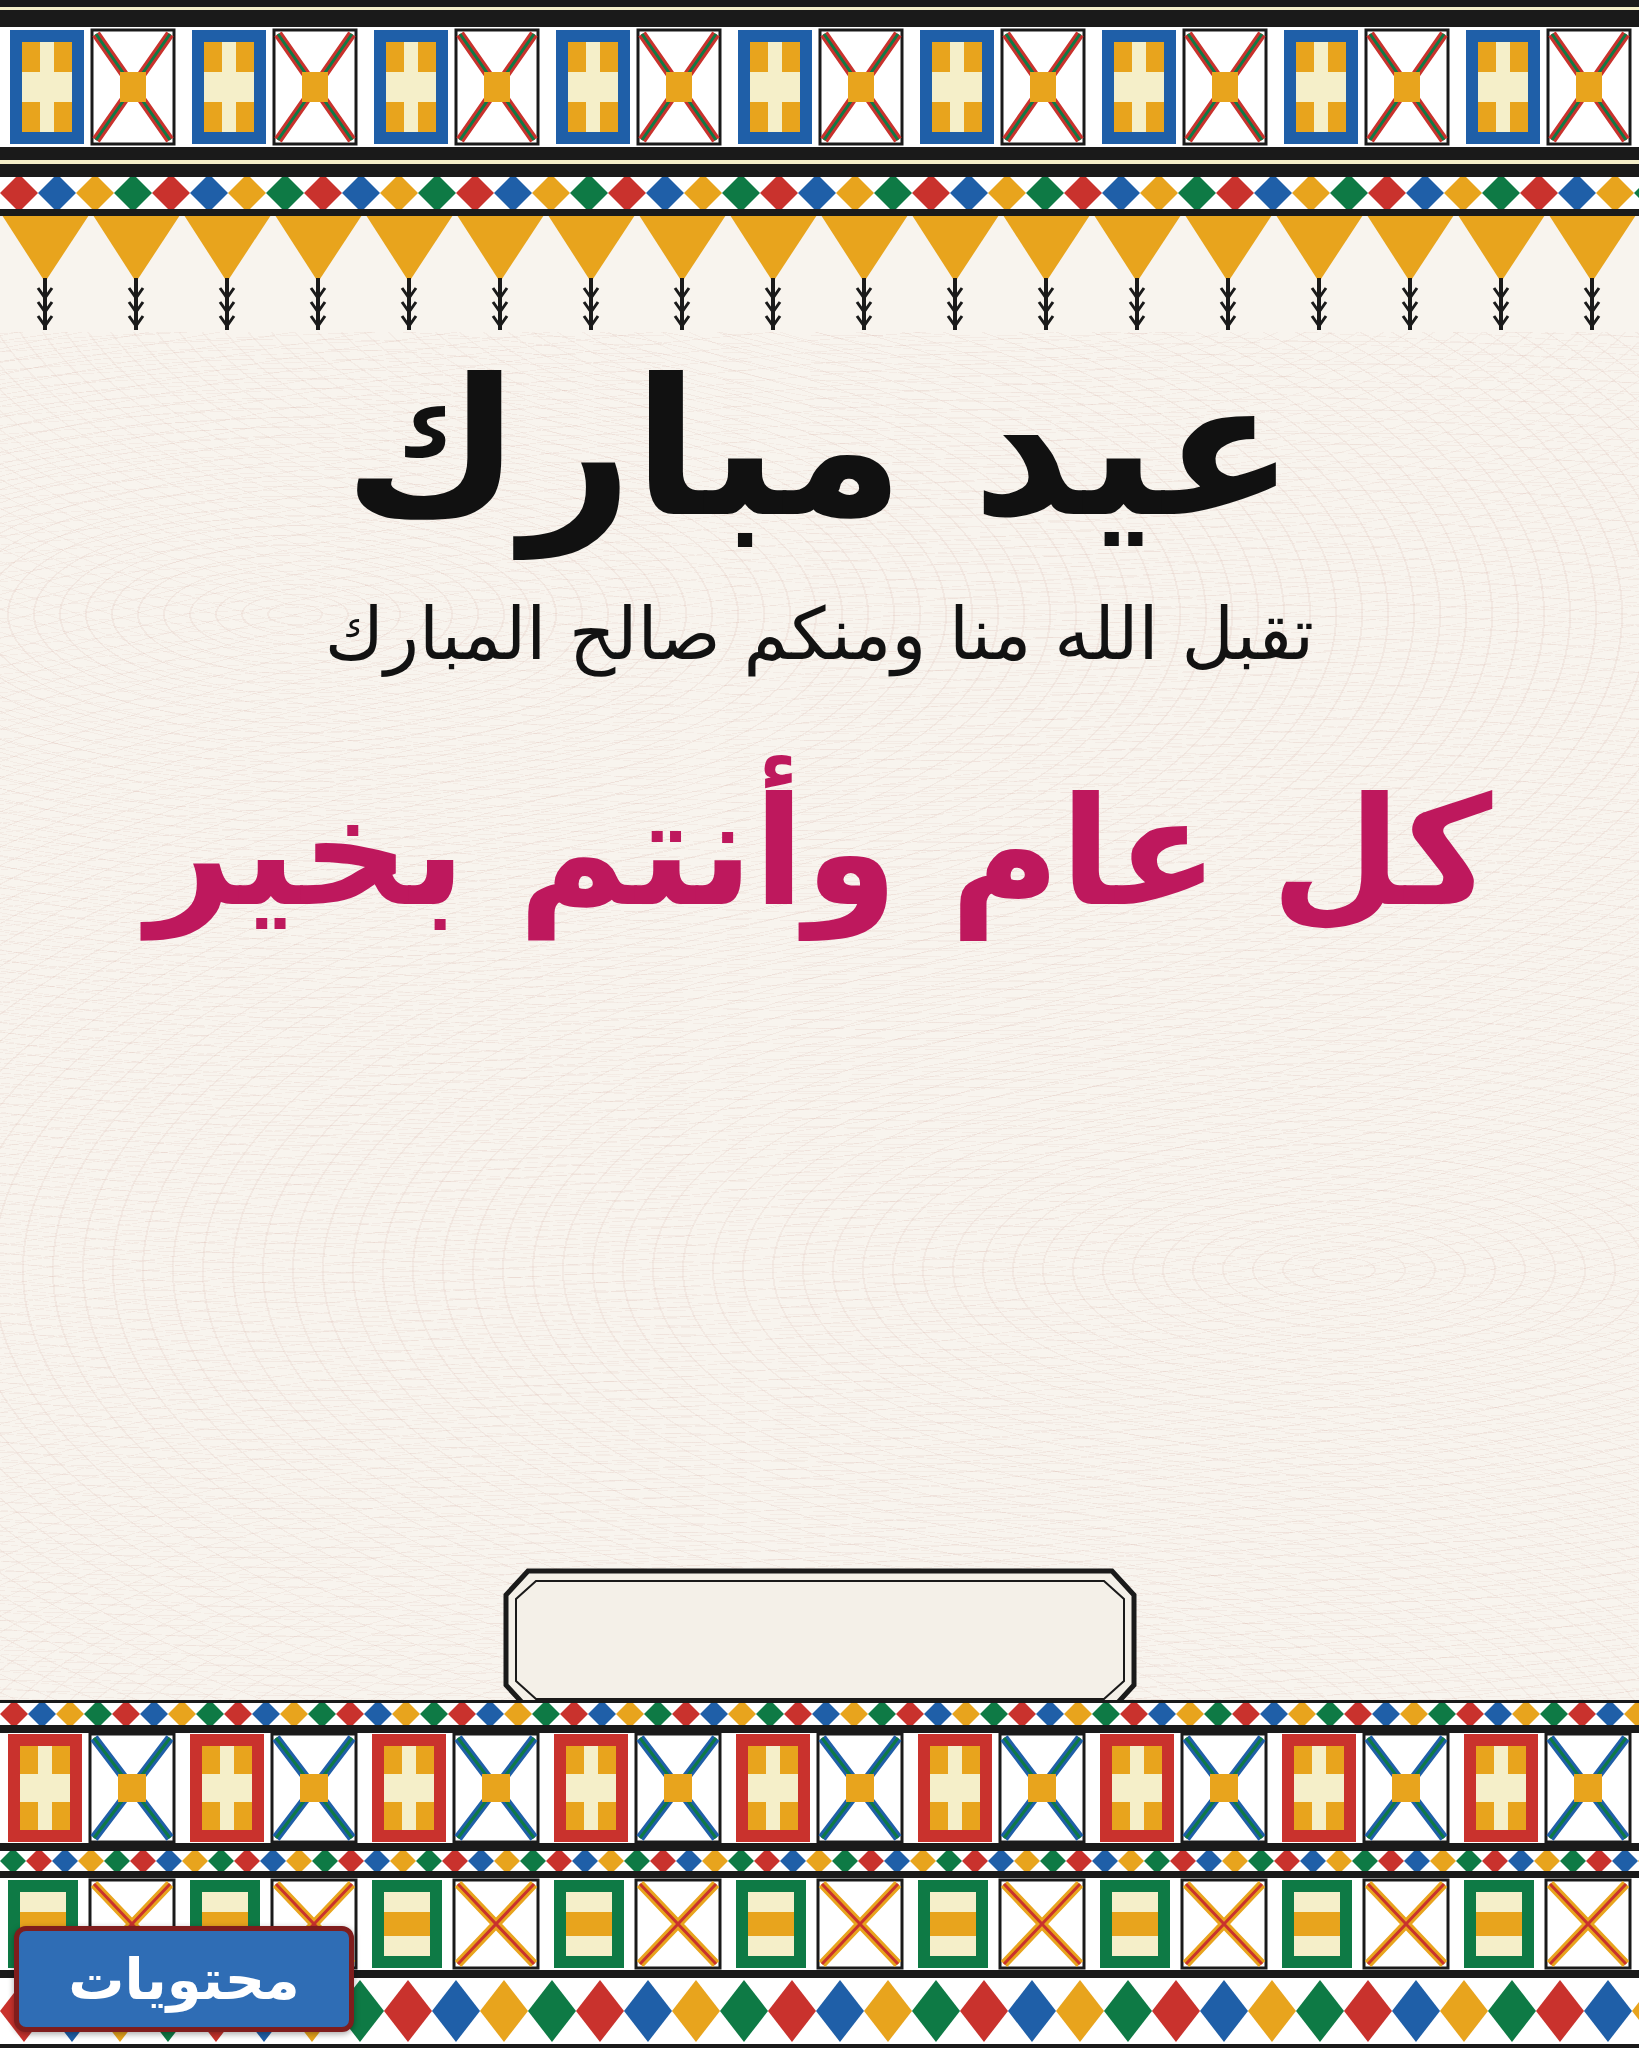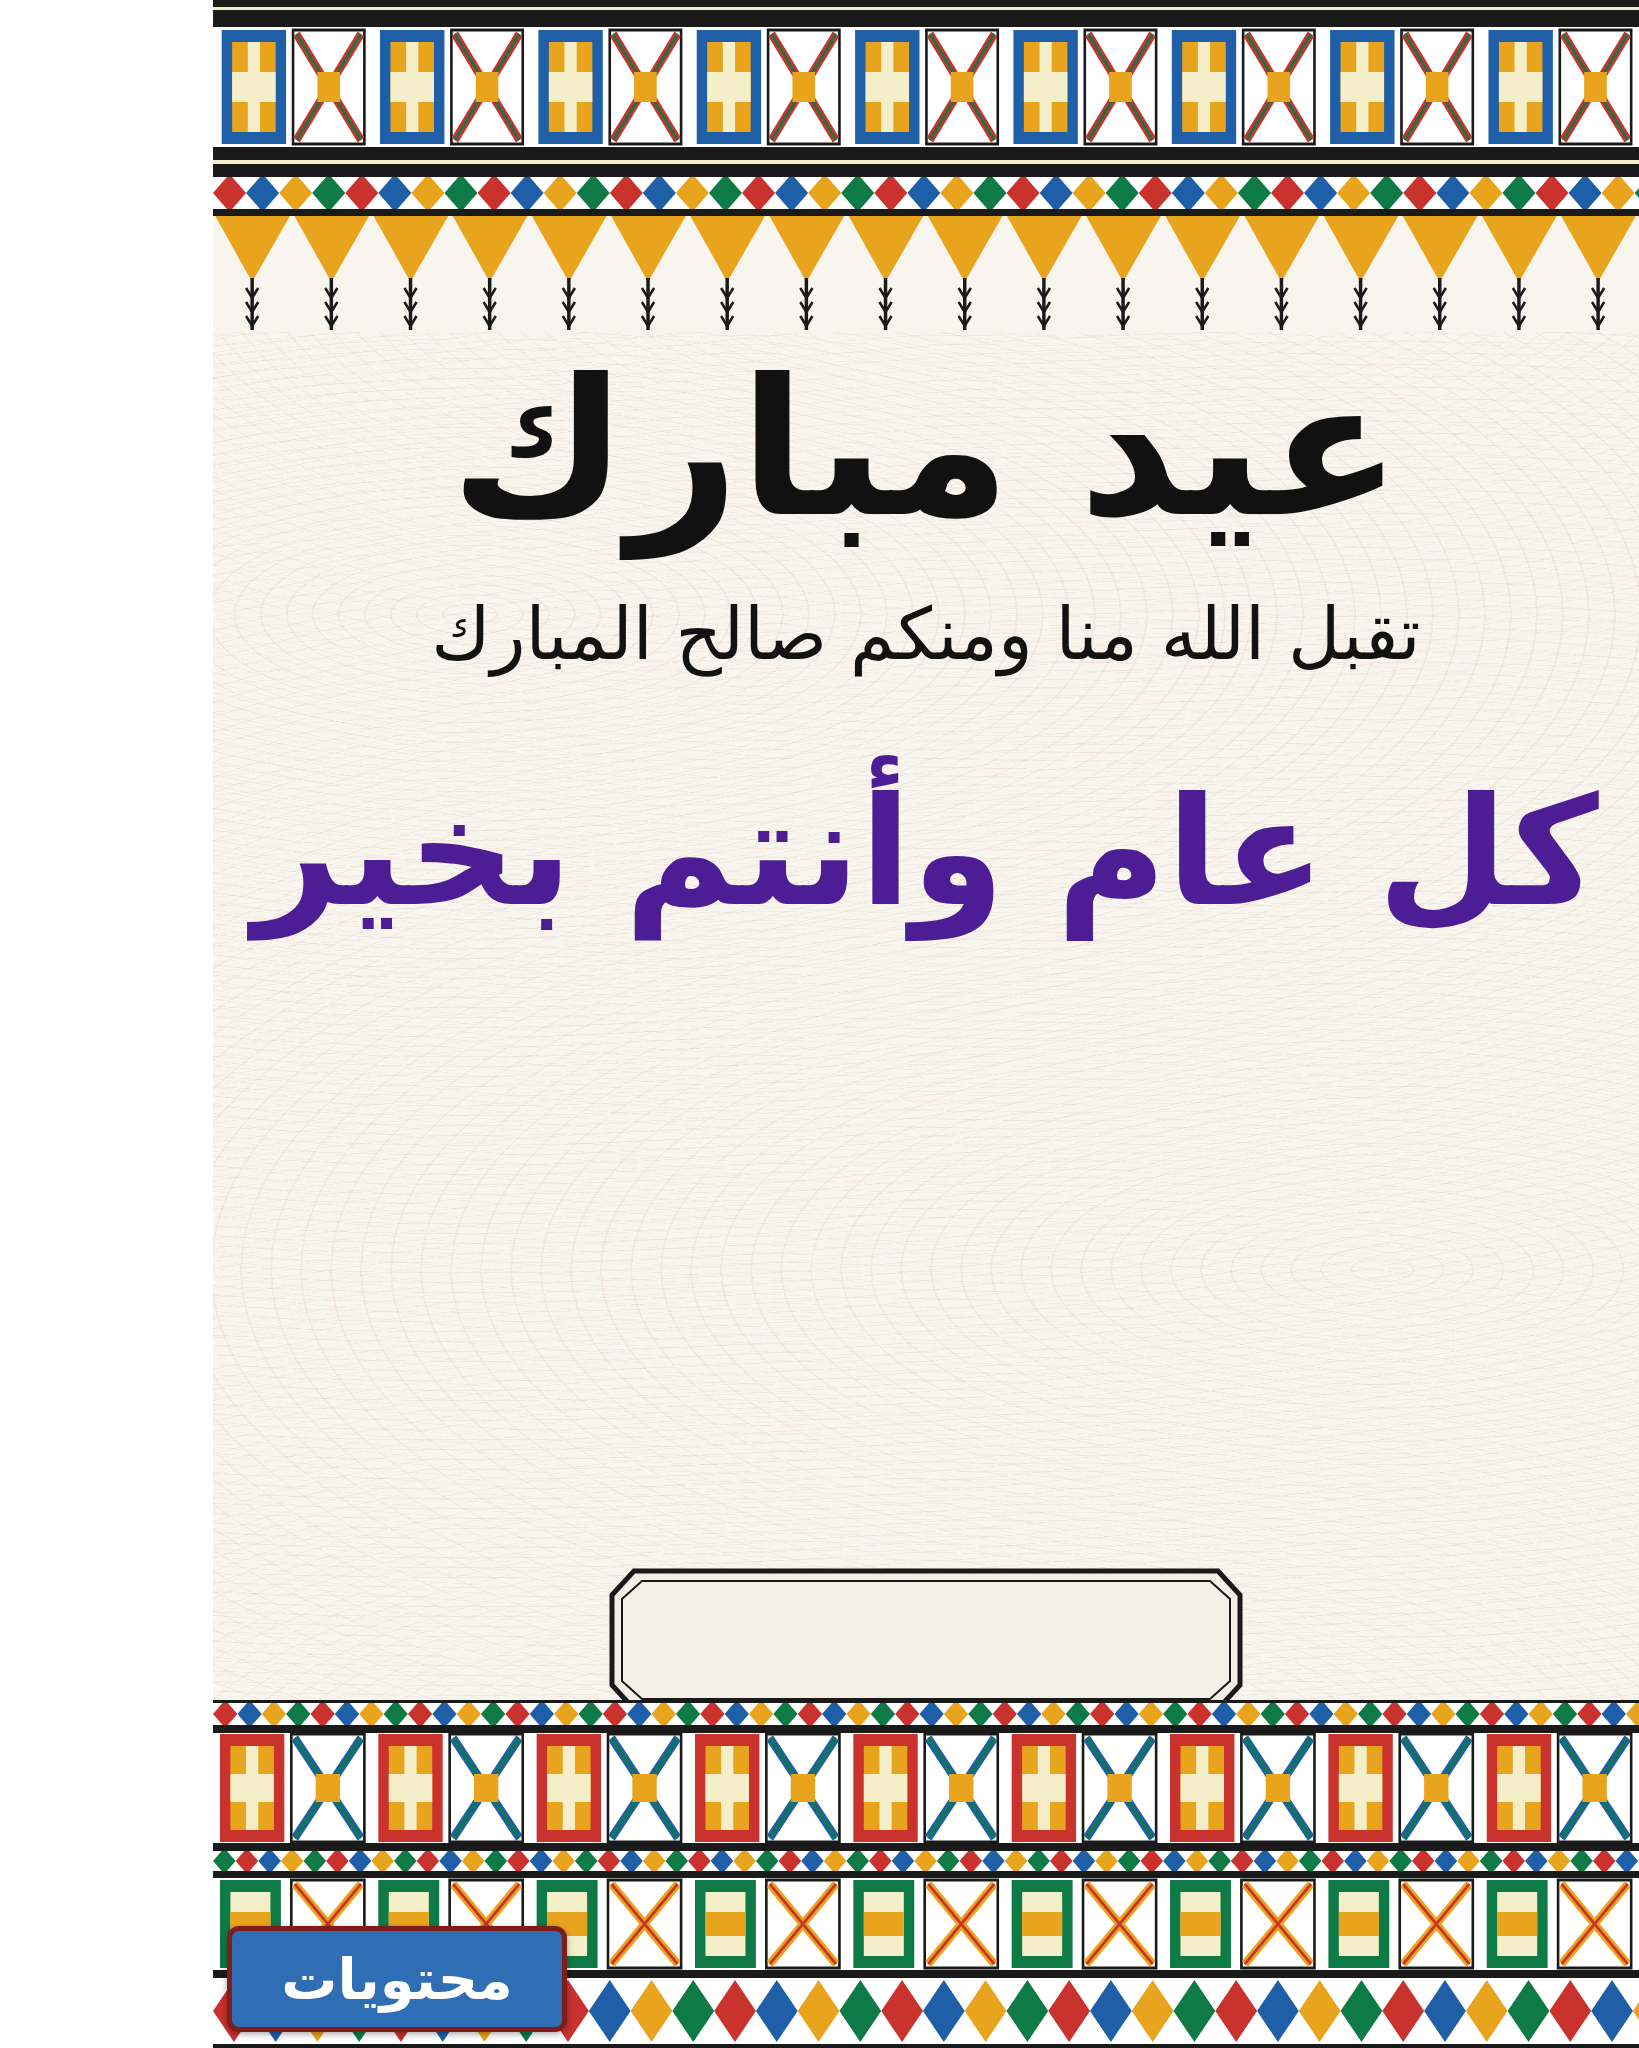--- a/index.html
+++ b/index.html
@@ -2,26 +2,25 @@
 <html lang="ar" dir="rtl"><head>
 <meta charset="utf-8">
 <style>
   html, body {
     margin: 0;
     padding: 0;
     background: #ffffff;
   }
   .card {
     position: relative;
-    width: 1414px;
+    width: 1639px;
     height: 2048px;
     overflow: hidden;
     background: #f7f3ec;
     font-family: "Liberation Sans", sans-serif;
-    padding-left: 12px;
   }
 
   
   .paper {
     position: absolute;
     inset: 0;
     background: #f8f4ee;
   }
   .paper::before {
     content: "";
@@ -84,21 +83,21 @@
     line-height: 1.6;
     letter-spacing: 1px;
   }
   .greeting-1 { margin-top: 40px; }
   .greeting-2 { margin-top: 18px; }
 
   .calligraphy-sub {
     font-family: "DejaVu Sans", sans-serif;
     font-size: 150px;
     font-weight: 700;
-    color: #4c1d95;
+    color: #be185d;
     direction: rtl;
     margin: 70px 0 7px 0;
     line-height: 1.2;
     letter-spacing: -2px;
   }
 
   
   .plaque-wrap {
     position: absolute;
     top: 1565px;

